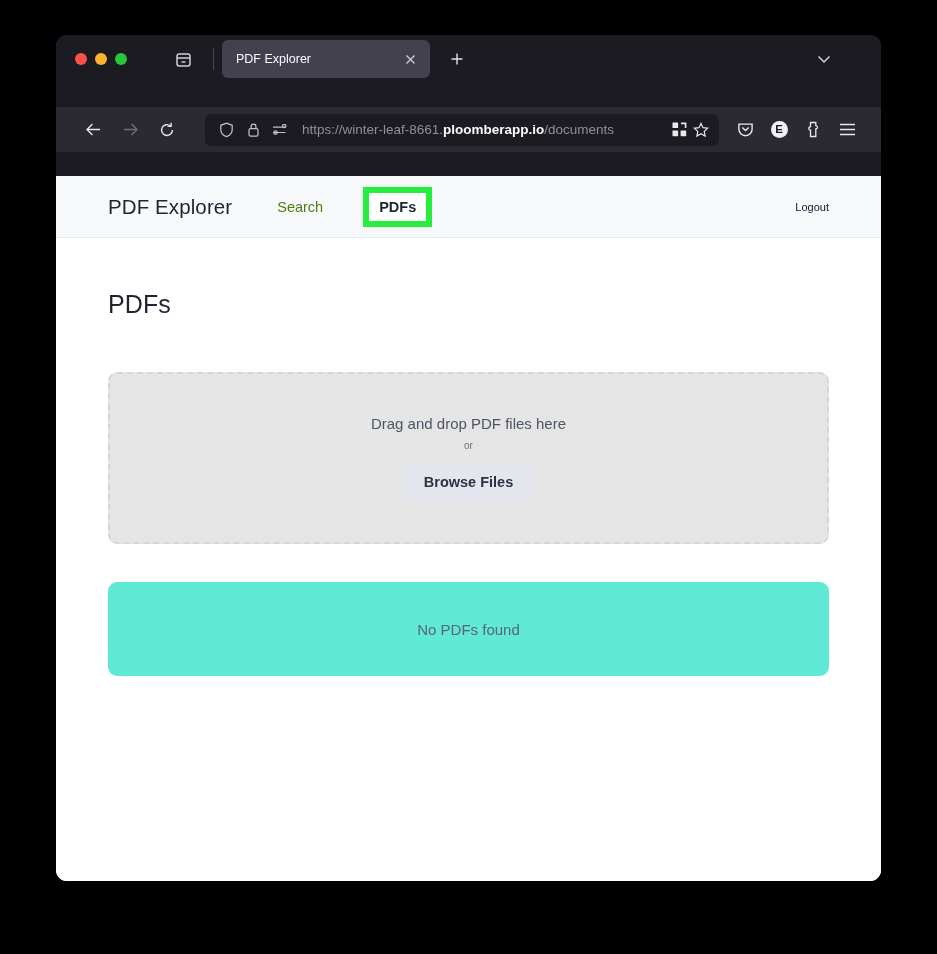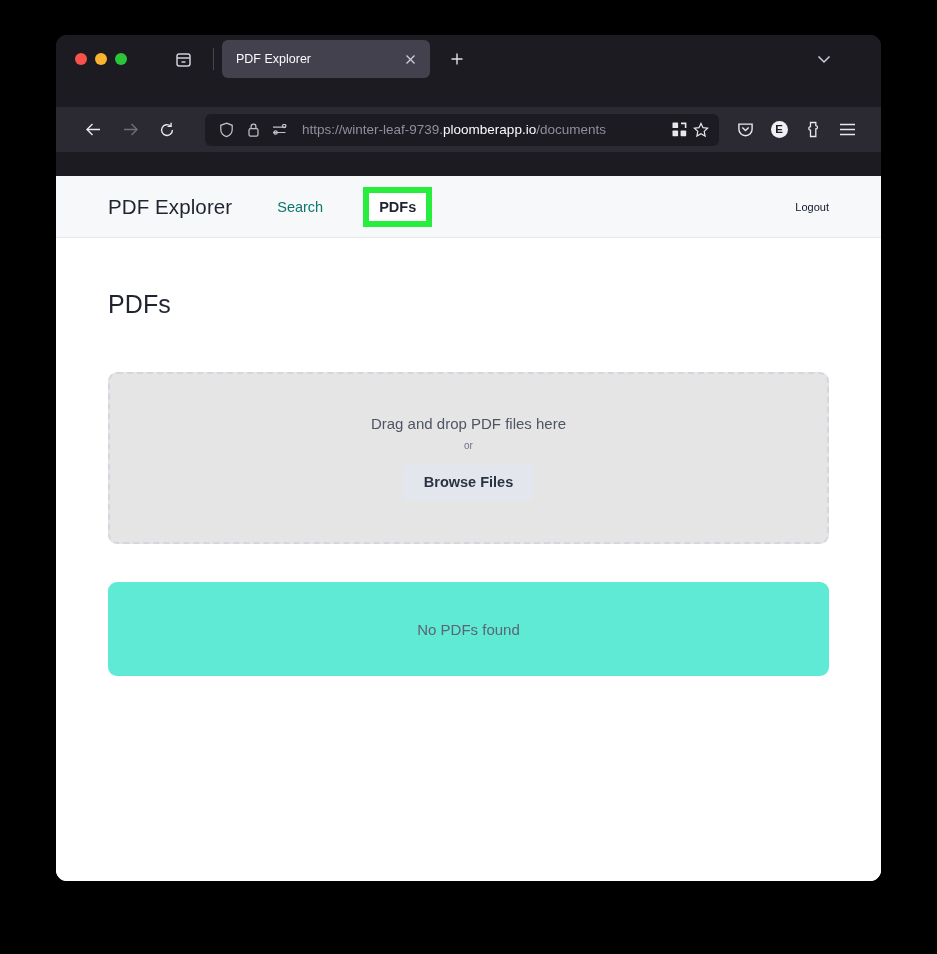--- a/index.html
+++ b/index.html
@@ -141,21 +141,21 @@
     margin-right: 7px;
   }
   .url-text {
     flex: 1;
     color: #8f8f9d;
     font-size: 13.5px;
     white-space: nowrap;
     overflow: hidden;
     margin-left: 5px;
   }
-  .url-text .url-host { color: #fbfbfe; font-weight: normal; }
+  .url-text .url-host { color: #fbfbfe; font-weight: bold; }
   .urlbar-right {
     display: flex; align-items: center; gap: 6px;
     flex: none;
   }
 
   .toolbar-right {
     display: flex;
     align-items: center;
     gap: 2px;
     padding-right: 8px;
@@ -197,21 +197,21 @@
     letter-spacing: 0.1px;
   }
   .nav-links {
     display: flex;
     align-items: center;
     margin-left: 33px;
     gap: 0px;
   }
   .nav-link {
     font-size: 14.5px;
-    color: #0f766e;
+    color: #4d7c0f;
     padding: 6px 12px;
   }
   .nav-link.spaced { margin-right: 34px; }
   .nav-link.active {
     color: #1f2430;
     font-weight: bold;
     background: #ffffff;
     outline: 6px solid #27ed3f;
     outline-offset: 0px;
     padding: 6px 10px;
@@ -372,21 +372,21 @@
         </svg>
       </span>
       <span class="urlbar-icon">
         <svg width="16" height="12" viewBox="0 0 16 12" fill="none" stroke="#c0c0c9" stroke-width="1.2">
           <line x1="1" y1="3.2" x2="13.5" y2="3.2"></line>
           <circle cx="12.2" cy="2" r="1.7"></circle>
           <line x1="1" y1="8.5" x2="13.5" y2="8.5"></line>
           <circle cx="3.6" cy="8.5" r="1.7"></circle>
         </svg>
       </span>
-      <span class="url-text"><span>https://winter-leaf-9739.</span><span class="url-host">ploomberapp.io</span><span>/documents</span></span>
+      <span class="url-text"><span>https://winter-leaf-8661.</span><span class="url-host">ploomberapp.io</span><span>/documents</span></span>
       <span class="urlbar-right">
         <span>
           <svg width="15" height="15" viewBox="0 0 15 15" fill="#e8e8ed">
             <rect x="0.5" y="0.5" width="5.6" height="5.6" rx="0.6"></rect>
             <rect x="0.5" y="8.6" width="5.6" height="5.6" rx="0.6"></rect>
             <rect x="8.6" y="8.6" width="5.6" height="5.6" rx="0.6"></rect>
             <path d="M9 0.6h5.4V6h-1.6V2.2H9z"></path>
           </svg>
         </span>
         <span>

